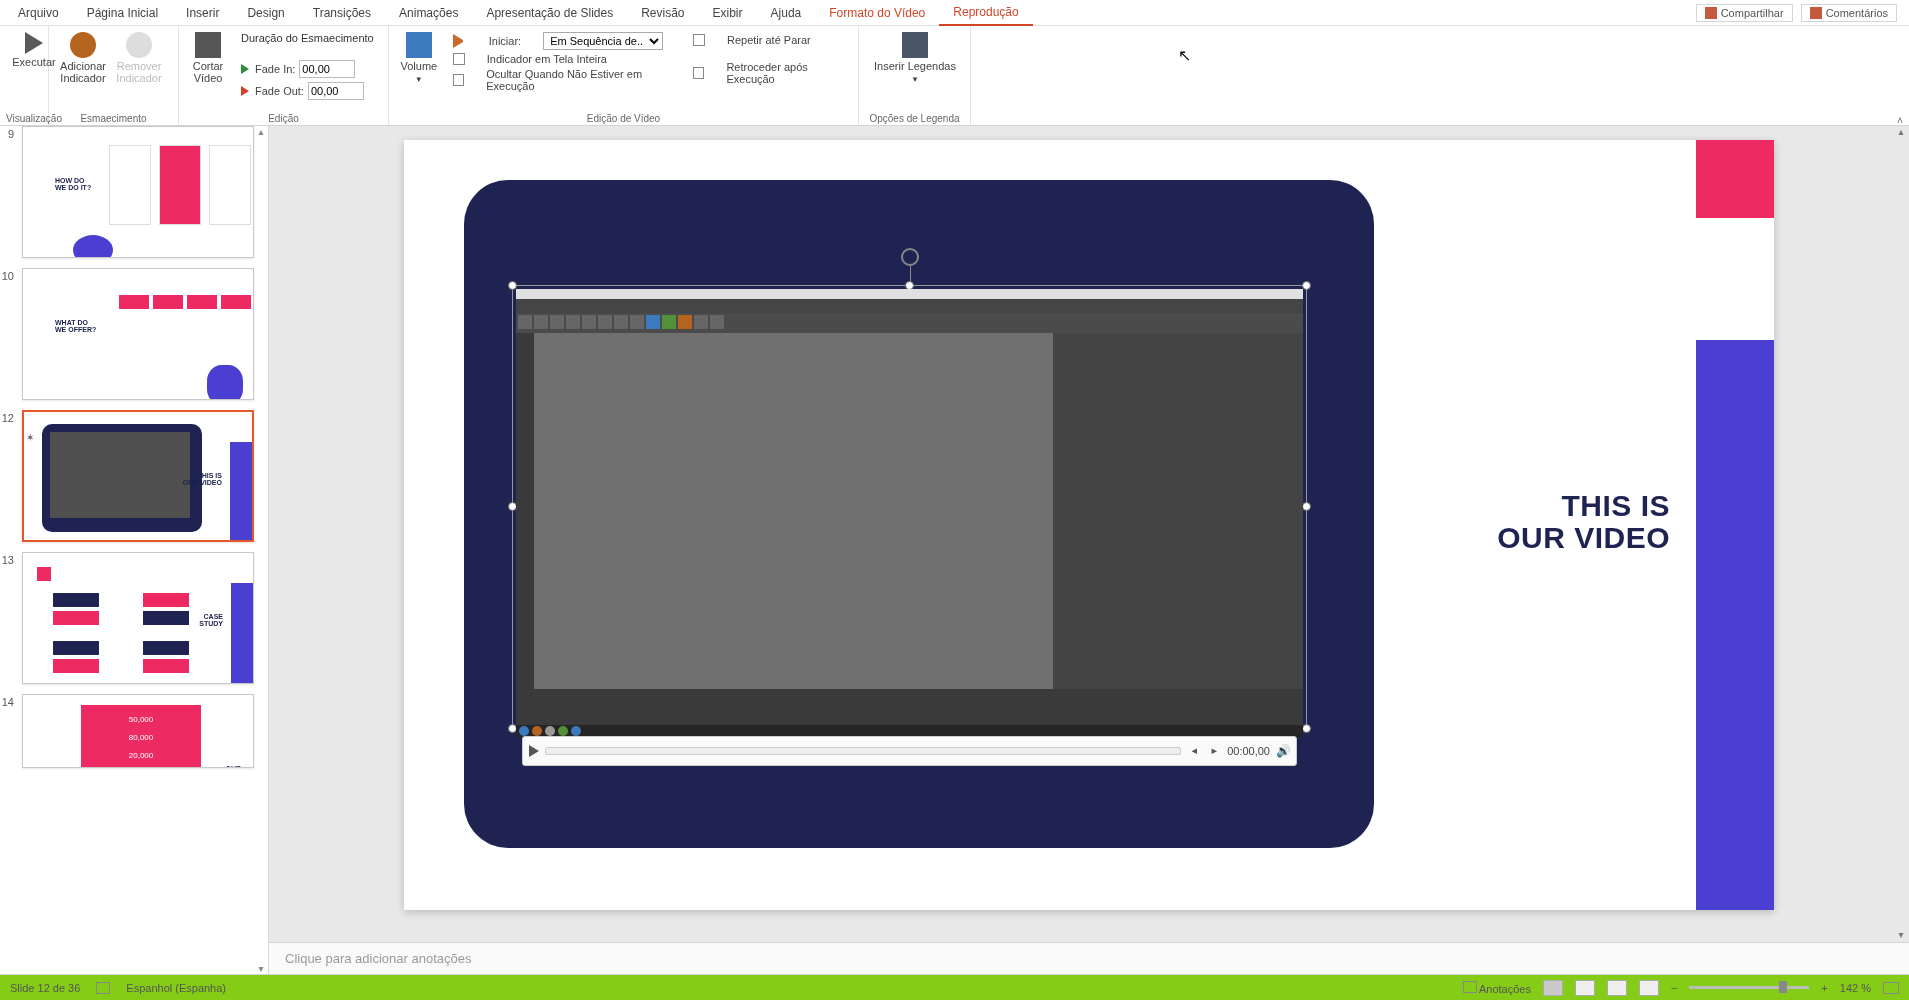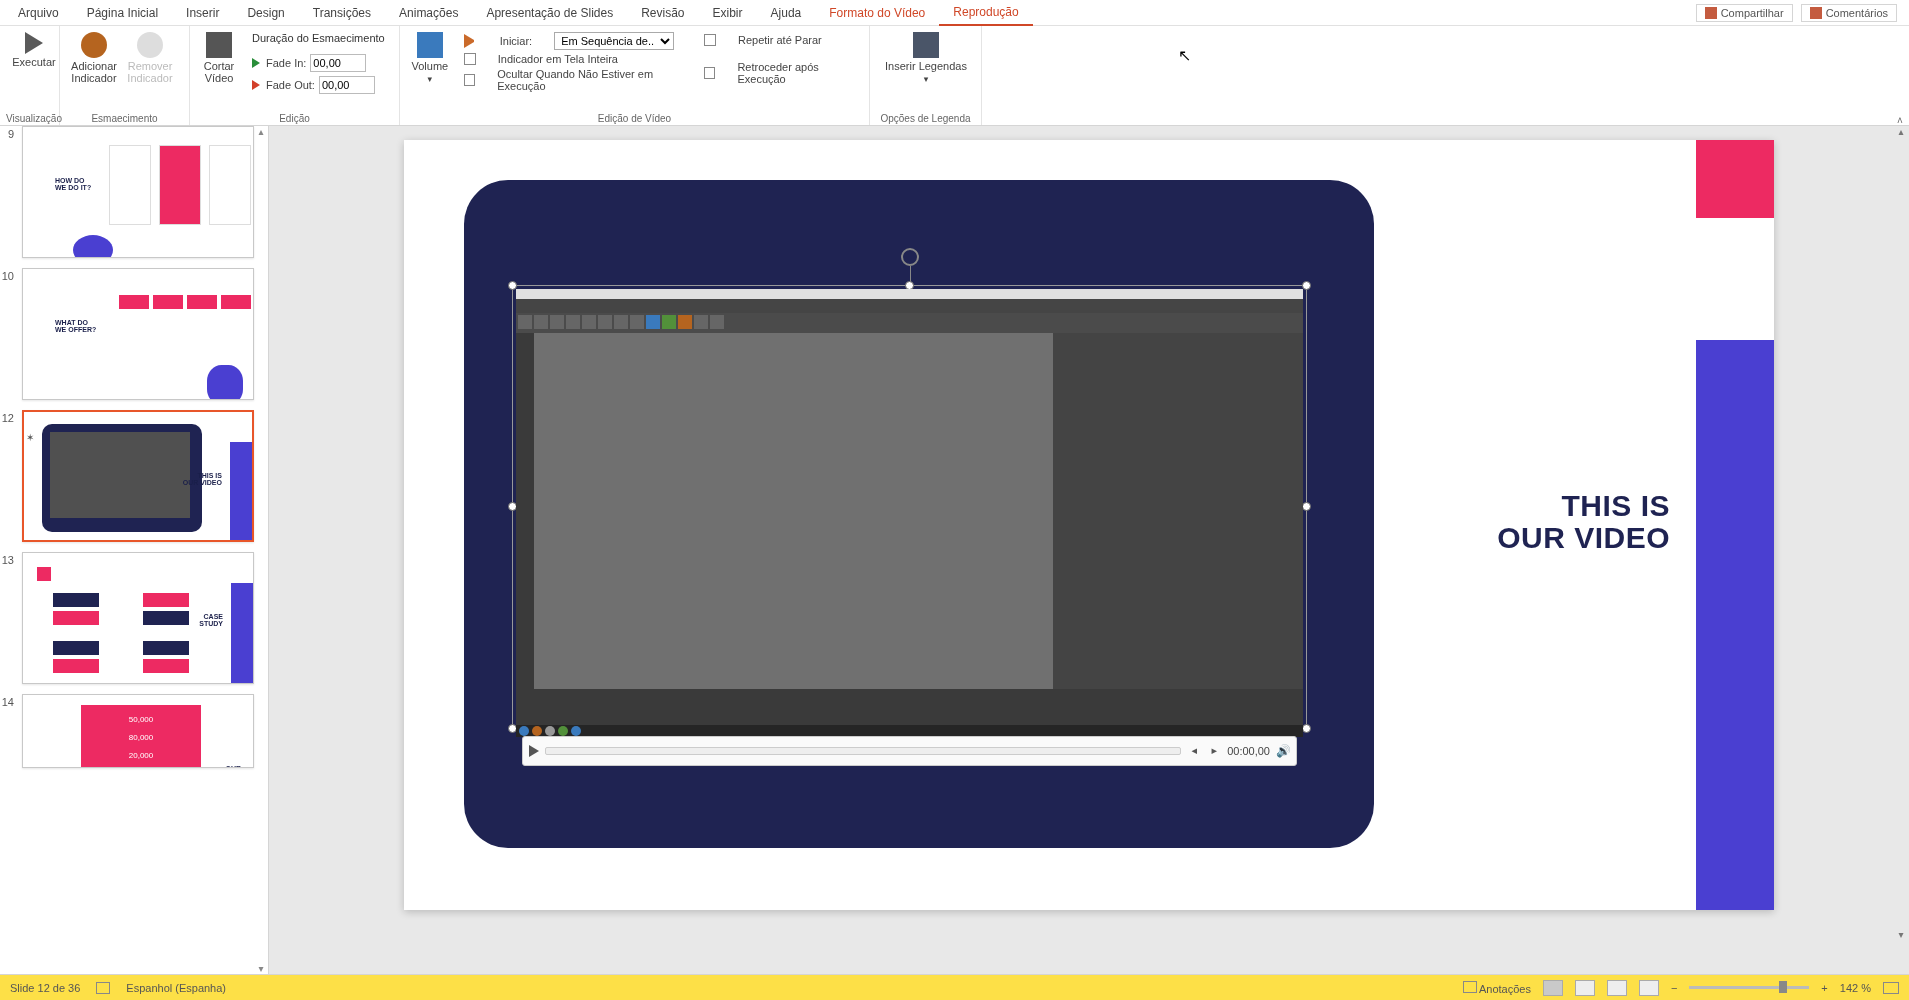--- a/index.html
+++ b/index.html
@@ -18,21 +18,21 @@
 
 .ribbon { display: flex; height: 100px; border-bottom: 1px solid #d5d5d5; background: #fff; }
 .rib-group { border-right: 1px solid #e4e4e4; display: flex; flex-direction: column; justify-content: space-between; padding: 4px 6px 1px; }
 .rib-group-label { text-align: center; font-size: 10px; color: #666; padding-top: 2px; }
 .rib-row { display: flex; align-items: flex-start; }
 .rib-btn-lg { display: flex; flex-direction: column; align-items: center; width: 56px; text-align: center; font-size: 11px; gap: 2px; padding-top: 2px; }
 .rib-btn-lg .ic { width: 26px; height: 26px; background: #b5641f; }
 .rib-btn-lg.disabled { color: #bbb; }
 .rib-btn-lg.disabled .ic { background: #ddd; }
 .fade-block { display: flex; flex-direction: column; gap: 4px; padding-top: 2px; }
-.fade-title { font-size: 11px; color: #333; margin-bottom: 6px; }
+.fade-title { font-size: 11px; color: #333; margin-bottom: 12px; }
 .fade-row { display: flex; align-items: center; gap: 4px; font-size: 11px; }
 .fade-row .arrow-ic { width: 10px; height: 10px; display: inline-block; }
 .arr-in { border-left: 8px solid #2a8e3a; border-top: 5px solid transparent; border-bottom: 5px solid transparent; }
 .arr-out { border-left: 8px solid #d2402a; border-top: 5px solid transparent; border-bottom: 5px solid transparent; }
 .spin { width: 56px; height: 18px; border: 1px solid #bbb; font-size: 11px; padding: 8px 2px; background:#fff; }
 .opts-block { display: flex; flex-direction: column; gap: 3px; padding-top: 2px; }
 .opt-row { display: flex; align-items: center; gap: 22px; font-size: 11px; }
 .sel-start { width: 120px; height: 18px; border: 1px solid #aaa; font-size: 11px; padding: 0 2px; background:#fff; }
 .chk { width: 12px; height: 12px; border: 1px solid #888; }
 .scroll-up-ribbon { width: 18px; height: 14px; position: absolute; right: 0; top: 115px; font-size: 10px; text-align: center; color:#666;}
@@ -98,21 +98,21 @@
 .mc-play { width:0; height:0; border-left:10px solid #555; border-top:6px solid transparent; border-bottom:6px solid transparent; }
 .mc-track { flex:1; height:8px; background:#eee; border:1px solid #ccc; border-radius:2px; }
 .mc-btn { width:14px; height:14px; color:#555; font-size:11px; text-align:center; }
 .mc-time { font-size:11px; color:#444; }
 .mc-vol { width:14px; height:14px; }
 
 .notes-bar { height: 32px; background:#fafafa; border-top:1px solid #d5d5d5; display:flex; align-items:center; padding:0 16px; color:#9a9a9a; font-size:13px; }
 .ed-scroll { position:absolute; right:0; top:0; bottom:34px; width:16px; display:flex; flex-direction:column; justify-content:space-between; align-items:center; font-size:10px; color:#777; }
 
 
-.status-bar { height: 26px; background:#fde047; border-top:1px solid #d5d5d5; display:flex; align-items:center; justify-content:space-between; padding:0 10px; font-size:11px; color:#555; }
+.status-bar { height: 26px; background:#84cc16; border-top:1px solid #d5d5d5; display:flex; align-items:center; justify-content:space-between; padding:0 10px; font-size:11px; color:#555; }
 .status-left { display:flex; gap:16px; align-items:center; }
 .status-right { display:flex; gap:12px; align-items:center; }
 .view-btn { width:20px; height:16px; border:1px solid #aaa; background:#eee; }
 .view-btn.active { background:#c9c9c9; }
 .zoom-slider { width:120px; height:3px; background:#bbb; position:relative; }
 .zoom-slider::after { content:""; width:8px; height:12px; background:#888; position:absolute; left:90px; top:-5px; }
 .ic-notes { width:14px; height:12px; border:1px solid #888; display:inline-block; margin-right:2px; }
 
 .cursor { position:absolute; left:1178px; top:46px; font-size:16px; color:#000; pointer-events:none; }
 </style>
@@ -140,21 +140,21 @@
         <span>Compartilhar</span>
       </div>
     <div class="menu-right-btn">
         <span class="comment-ic"></span>
         <span>Comentários</span>
       </div>
   </div>
 </div>
 
 <div class="ribbon">
-  <div class="rib-group" style="width:60px">
+  <div class="rib-group" style="width:49px">
     <div class="rib-btn-lg">
         <span class="ic" style="background:none;border-left:18px solid #5a5a5a;border-top:11px solid transparent;border-bottom:11px solid transparent;width:0;height:0"></span>
         <span>Executar</span>
       </div>
     <div class="rib-group-label">Visualização</div>
   </div>
   <div class="rib-group" style="width:130px">
     <div class="rib-row">
       <div class="rib-btn-lg">
           <span class="ic" style="background:#b5641f;border-radius:50%"></span>
@@ -374,20 +374,21 @@
           <div class="mc-btn">▸</div>
           <div class="mc-time">00:00,00</div>
           <div class="mc-vol">🔊</div>
         </div>
       </div>
     </div>
     <div class="ed-scroll">
         <span>▴</span>
         <span>▾</span>
       </div>
+    <div class="notes-bar">Clique para adicionar anotações</div>
   </div>
 </div>
 
 <div class="status-bar">
   <div class="status-left">
     <span>Slide 12 de 36</span>
     <span style="border:1px solid #888;width:14px;height:12px;display:inline-block"></span>
     <span>Espanhol (Espanha)</span>
   </div>
   <div class="status-right">

